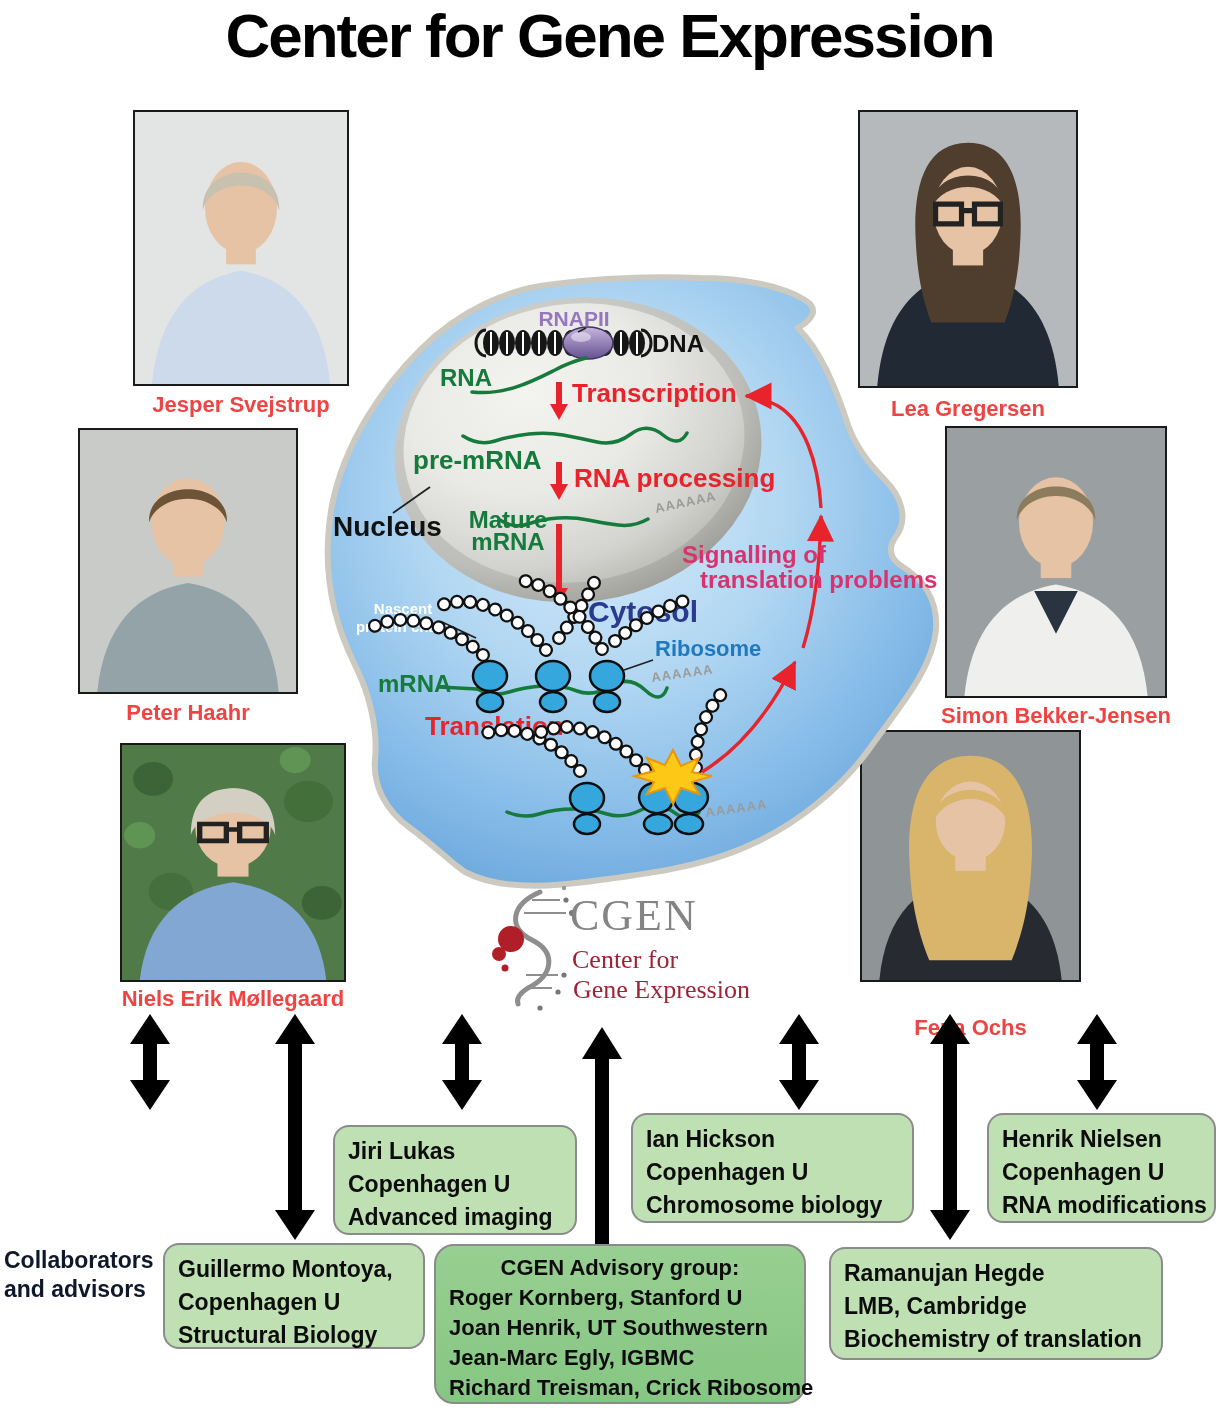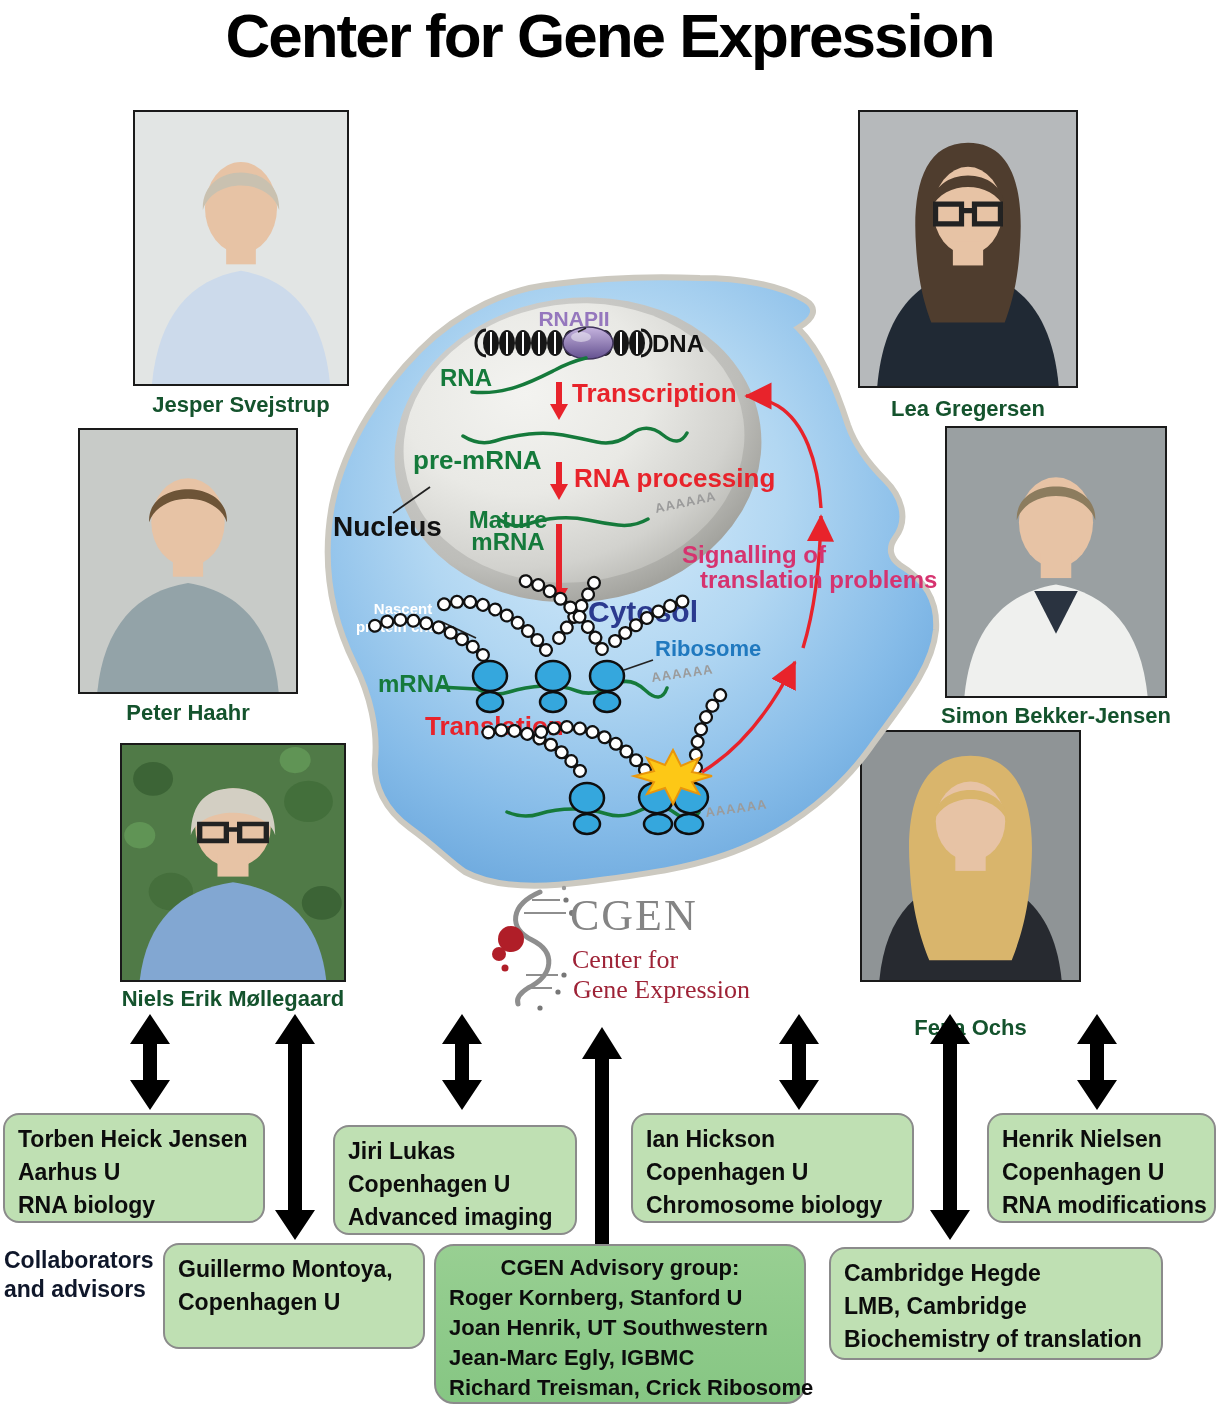--- a/index.html
+++ b/index.html
@@ -15,21 +15,21 @@
   .ph-skin{fill:#e7c3a5;}
   .ph-shirt{fill:#8899aa;}
   .ph-hair{fill:#6d5437;}
   .gl{stroke:#222;stroke-width:2.4;fill:none;}
   .p1 .ph-bg{fill:#e2e5e4;} .p1 .ph-hair{fill:#c9c1b0;} .p1 .ph-shirt{fill:#ccdaeb;}
   .p2 .ph-bg{fill:#b6b9bb;} .p2 .ph-hair{fill:#4f3d2e;} .p2 .ph-shirt{fill:#202934;}
   .p3 .ph-bg{fill:#c8cbc8;} .p3 .ph-hair{fill:#6d5437;} .p3 .ph-shirt{fill:#93a3a8;}
   .p4 .ph-bg{fill:#9aa0a2;} .p4 .ph-hair{fill:#8c7c5e;} .p4 .ph-shirt{fill:#eff0ee;}
   .p5 .ph-bg{fill:#507a47;} .p5 .ph-hair{fill:#d3cfc3;} .p5 .ph-shirt{fill:#82a7d2;}
   .p6 .ph-bg{fill:#8f9496;} .p6 .ph-hair{fill:#d9b56c;} .p6 .ph-shirt{fill:#272a30;}
-  .caption{position:absolute;text-align:center;font-size:22px;font-weight:bold;color:#14532d;}
+  .caption{position:absolute;text-align:center;font-size:22px;font-weight:bold;color:#ef4444;}
   
   .gbox{position:absolute;background:#bfe0b3;border:2px solid #8b8b8b;border-radius:16px;
         box-sizing:border-box;padding:8px 13px;font-size:23px;font-weight:bold;color:#0c0c0c;
         line-height:33px;}
   .gbox.dark{background:linear-gradient(#98cf92,#86c683);border-radius:20px;
         font-size:22px;line-height:30px;padding:7px 13px;}
   .gbox .bl{white-space:nowrap;}
   .gbox .heading{text-align:center;}
   #collab-label{left:4px;top:1246px;font-size:23px;font-weight:bold;line-height:29px;color:#0f172a;}
   .barrow{position:absolute;}
@@ -357,25 +357,20 @@
     <svg width="44" height="226">
         <polygon points="22,0 42,30 29,30 29,196 42,196 22,226 2,196 15,196 15,30 2,30" fill="#000"></polygon>
       </svg>
   </div>
   <div class="barrow" style="left:1075px;top:1014px;">
     <svg width="44" height="96">
         <polygon points="22,0 42,30 29,30 29,66 42,66 22,96 2,66 15,66 15,30 2,30" fill="#000"></polygon>
       </svg>
   </div>
 
-  <div class="gbox" style="left:3px;top:1113px;width:262px;height:110px;">
-    <div class="bl">Torben Heick Jensen</div>
-    <div class="bl">Aarhus U</div>
-    <div class="bl">RNA biology</div>
-  </div>
   <div class="gbox" style="left:333px;top:1113px;width:244px;height:110px;margin-top:12px;">
     <div class="bl">Jiri Lukas</div>
     <div class="bl">Copenhagen U</div>
     <div class="bl">Advanced imaging</div>
   </div>
   <div class="gbox" style="left:631px;top:1113px;width:283px;height:110px;">
     <div class="bl">Ian Hickson</div>
     <div class="bl">Copenhagen U</div>
     <div class="bl">Chromosome biology</div>
   </div>
@@ -386,29 +381,30 @@
   </div>
 
   <div class="abs" id="collab-label">
     <div>Collaborators</div>
     <div>and advisors</div>
   </div>
 
   <div class="gbox" style="left:163px;top:1243px;width:262px;height:106px;">
     <div class="bl">Guillermo Montoya,</div>
     <div class="bl">Copenhagen U</div>
+    <div class="bl">Structural Biology</div>
   </div>
 
   <div class="gbox dark" style="left:434px;top:1244px;width:372px;height:160px;">
     <div class="heading">CGEN Advisory group:</div>
     <div class="bl">Roger Kornberg, Stanford U</div>
     <div class="bl">Joan Henrik, UT Southwestern</div>
     <div class="bl">Jean-Marc Egly, IGBMC</div>
     <div class="bl">Richard Treisman, Crick Ribosome</div>
   </div>
 
   <div class="gbox" style="left:829px;top:1247px;width:334px;height:113px;">
-    <div class="bl">Cambridge Hegde</div>
+    <div class="bl">Ramanujan Hegde</div>
     <div class="bl">LMB, Cambridge</div>
     <div class="bl">Biochemistry of translation</div>
   </div>
 
 </div>
 
 </body></html>

